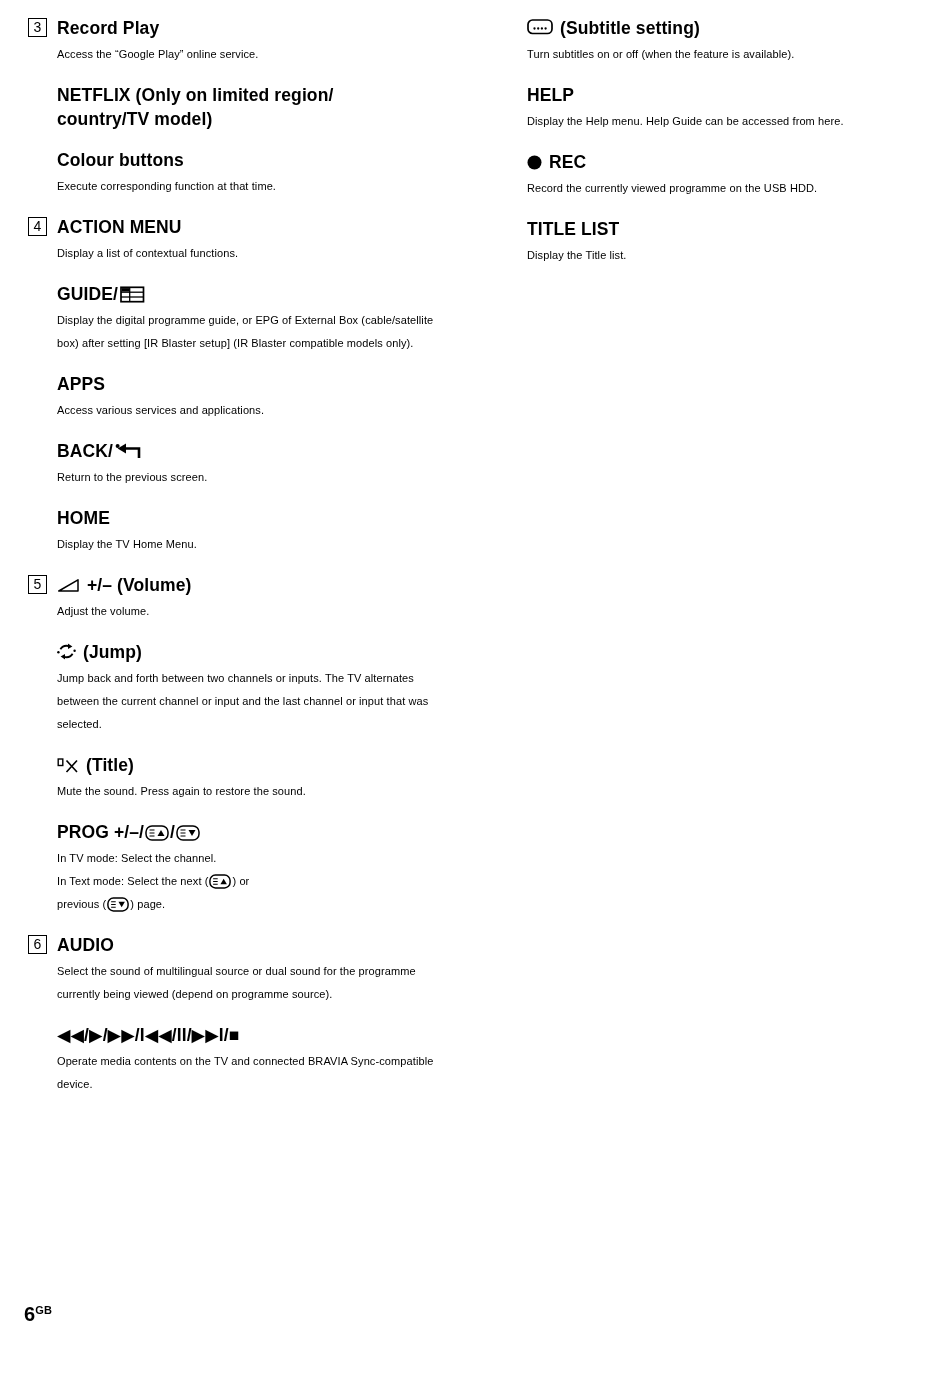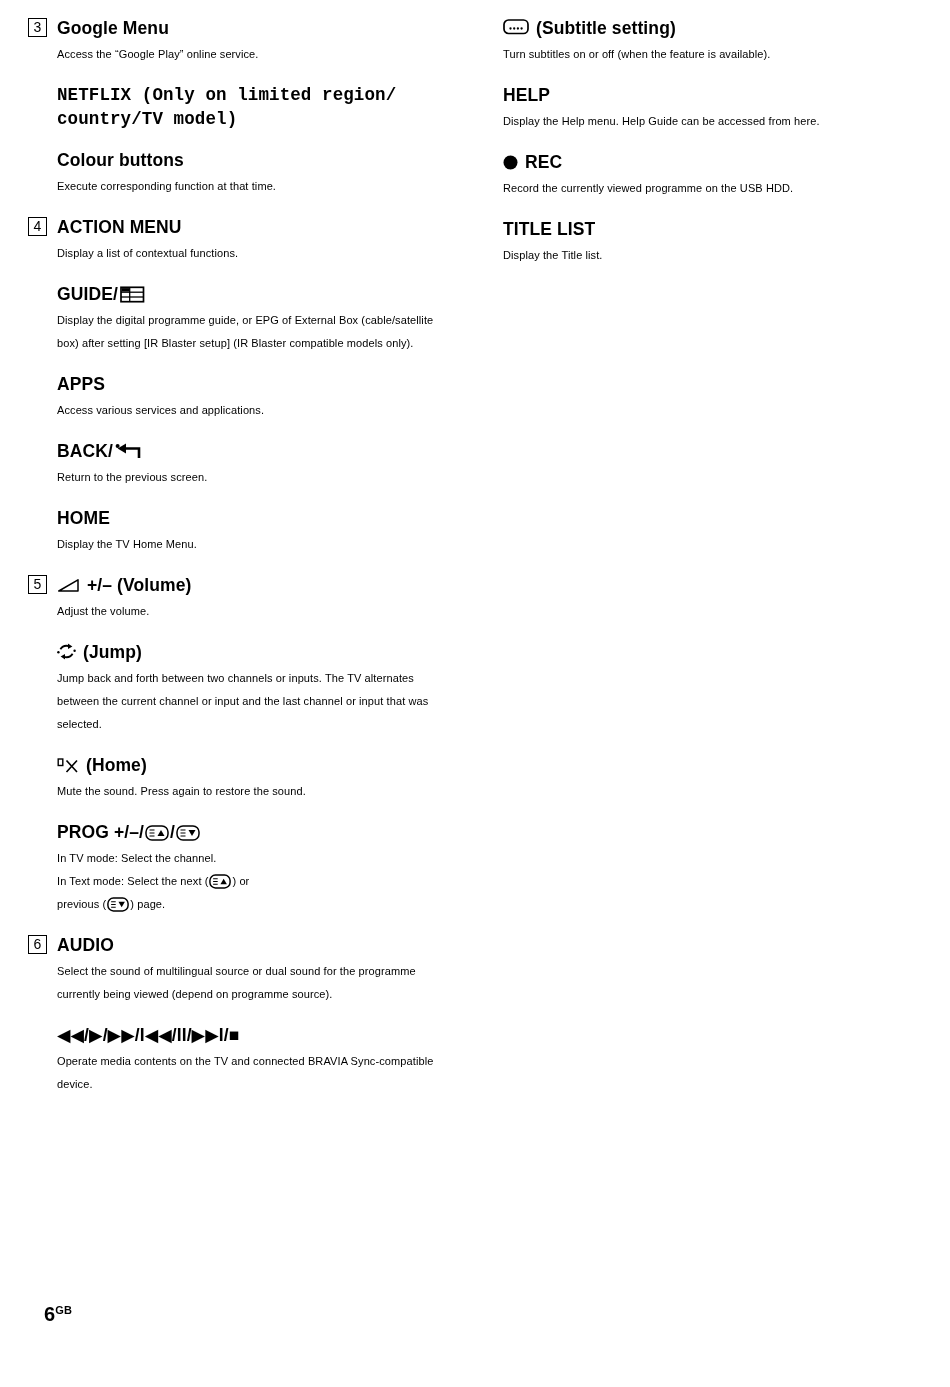--- a/index.html
+++ b/index.html
@@ -8,61 +8,61 @@
     color:#000; font-family:"Liberation Sans","DejaVu Sans",sans-serif;
     -webkit-font-smoothing:antialiased;
   }
   .page { position:relative; width:950px; height:1387px; overflow:hidden; }
   .cols { display:flex; padding:16px 20px 0 28px; gap:48px; }
   .col-left  { width:427px; flex:0 0 427px; }
   .col-right { width:402px; flex:0 0 402px; }
 
   .entry { position:relative; margin:0 0 17px 0; }
   .col-left .entry { padding-left:29px; }
-  .col-right .entry { padding-left:0; }
+  .col-right .entry { padding-left:0;margin-left:24px; }
 
   .numbox {
     position:absolute; left:0; top:2px;
     width:17px; height:17px; border:1.6px solid #000;
     font-size:14px; line-height:17px; text-align:center; font-weight:400;
     box-sizing:content-box;
   }
   h3.head {
     margin:0 0 3px 0; font-size:17.5px; line-height:24px; font-weight:700;
     letter-spacing:0.1px;
   }
-  h3.prewrap { white-space:pre-line;font-family:Liberation Mono, monospace; }
+  h3.prewrap { white-space:pre-line; }
   p.body { margin:0; font-size:11px; line-height:23px; letter-spacing:0.1px; }
 
   .icn { display:inline-block; vertical-align:-2px; }
   .icn svg { display:block; }
   .icn.lead { margin-right:7px; }
   .icn.tail { margin-left:2px; vertical-align:-2.5px; }
   .icn.mid  { margin:0 1px; vertical-align:-3px; }
   .icn-s { display:inline-block; vertical-align:-4px; margin:0 1px; }
   .icn-s svg { display:block; }
 
   .media-head { font-size:17px; letter-spacing:0.5px; }
 
-  .footer { position:absolute; left:44px; top:1303px; }
+  .footer { position:absolute; left:24px; top:1303px; }
   .footer .pagenum { font-size:20px; font-weight:700; }
   .footer .region  { font-size:11px; font-weight:700; position:relative; top:-7px; letter-spacing:0.3px; }
 </style>
 </head>
 <body>
 
 <div class="page">
   <div class="cols">
 
     <div class="col col-left">
 
       <section class="entry">
         <h3 class="head">
           <span class="numbox">3</span>
-          <span>Google Menu</span>
+          <span>Record Play</span>
         </h3>
         <p class="body">Access the “Google Play” online service.</p>
       </section>
 
       <section class="entry">
         <h3 class="head prewrap">NETFLIX (Only on limited region/
 country/TV model)</h3>
       </section>
 
       <section class="entry">
@@ -134,21 +134,21 @@
               </svg></span><span>(Jump)</span>
         </h3>
         <p class="body">Jump back and forth between two channels or inputs. The TV alternates between the current channel or input and the last channel or input that was selected.</p>
       </section>
 
       <section class="entry">
         <h3 class="head">
           <span class="icn lead"><svg width="22" height="17" viewBox="0 0 22 17">
                 <rect x="1.2" y="3" width="4.6" height="6.5" fill="none" stroke="#000" stroke-width="1.4"></rect>
                 <path d="M9.5 4.5 L20 16 M20 4.5 L9.5 16" stroke="#000" stroke-width="1.6"></path>
-              </svg></span><span>(Home)</span>
+              </svg></span><span>(Title)</span>
         </h3>
         <p class="body">Mute the sound. Press again to restore the sound.</p>
       </section>
 
       <section class="entry">
         <h3 class="head">
           <span>PROG +/–/</span><span class="icn mid"><svg width="24" height="16" viewBox="0 0 24 16">
                 <rect x="1" y="1" width="22" height="14" rx="6" fill="none" stroke="#000" stroke-width="1.5"></rect>
                 <path d="M4.5 5 h5 M4.5 8 h5 M4.5 11 h5" stroke="#000" stroke-width="1.2"></path>
                 <path d="M12.5 11 h7 l-3.5 -6 Z" fill="#000"></path>

